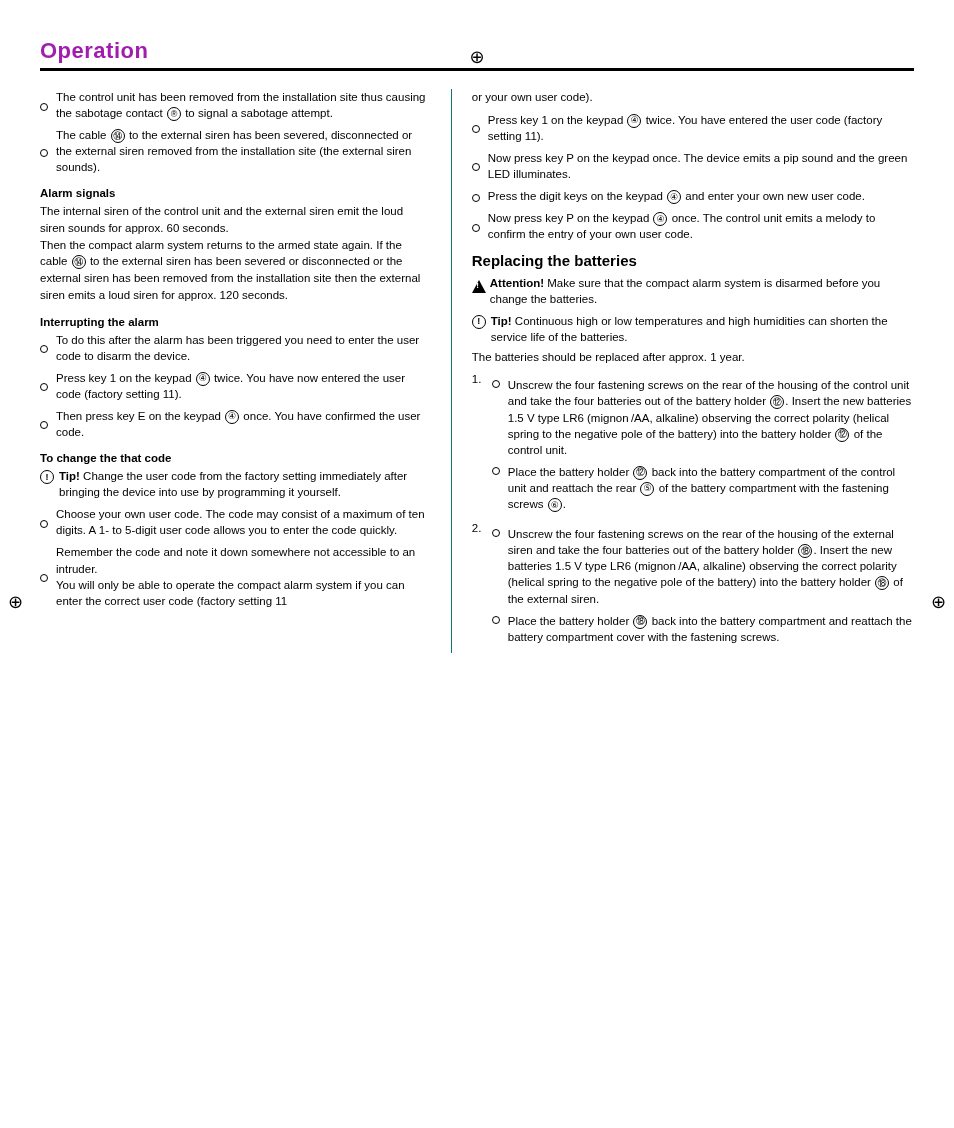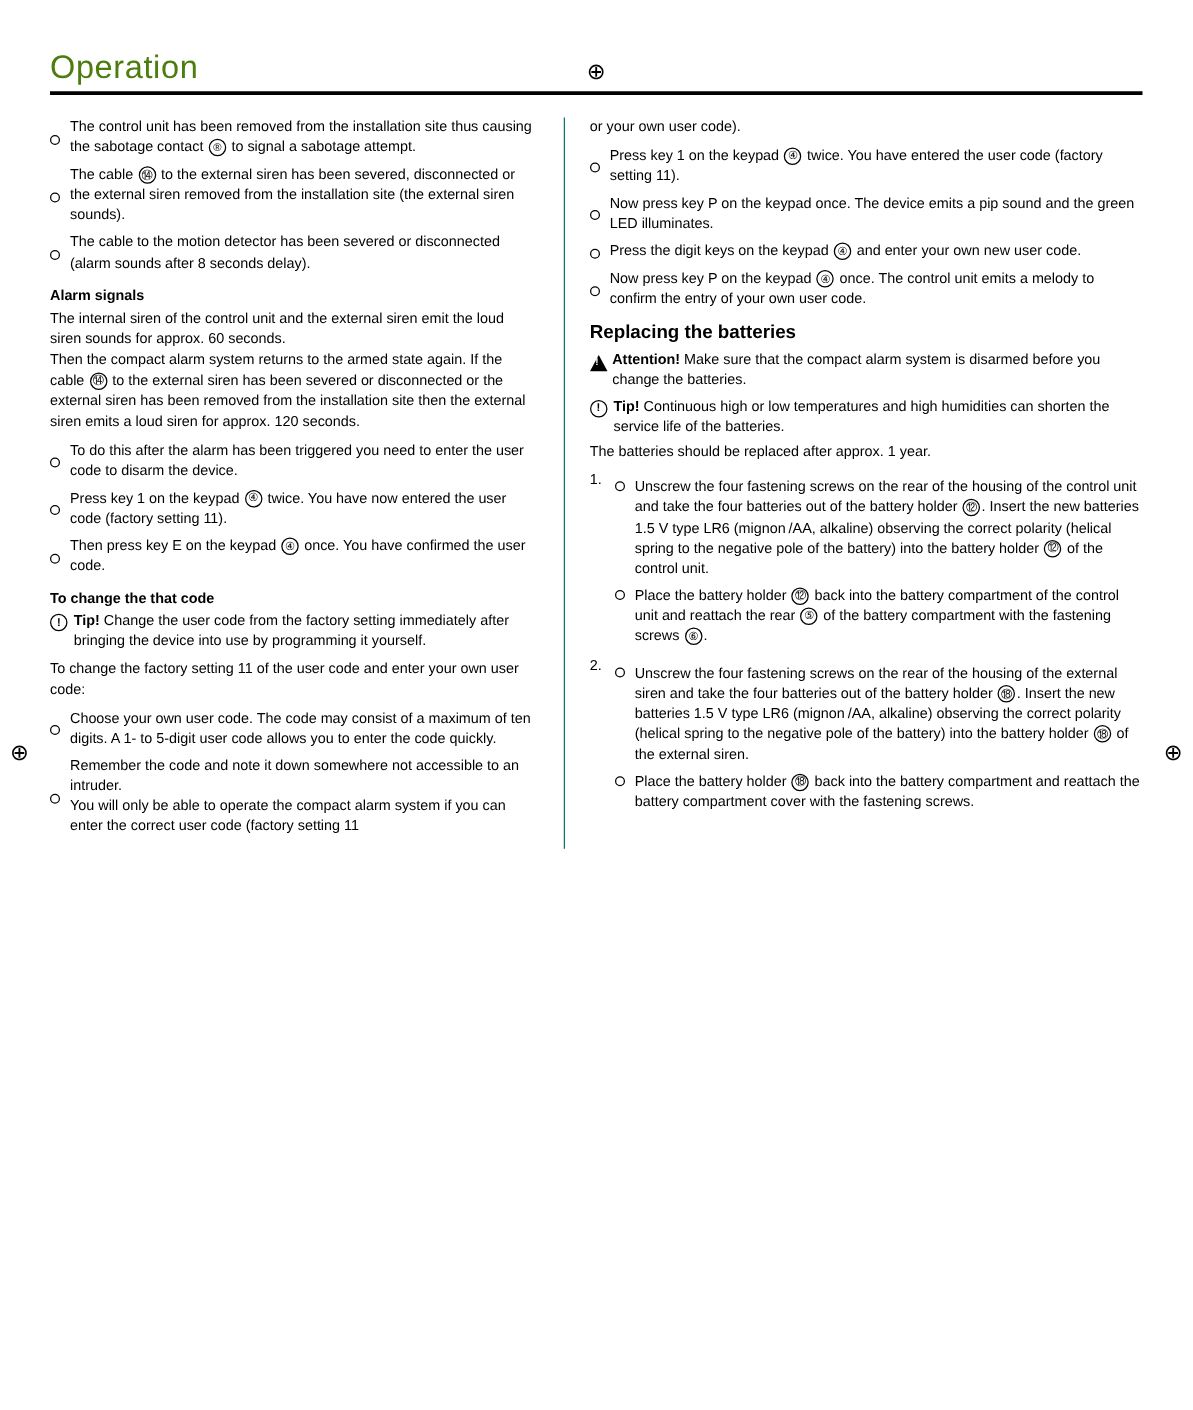--- a/index.html
+++ b/index.html
@@ -29,23 +29,23 @@
     .reg-left-mid { top: 50%; left: 8px; transform: translateY(-50%); }
     .reg-right-mid { top: 50%; right: 8px; transform: translateY(-50%); }
 
     
     .header-section {
       border-bottom: 3px solid #000;
       margin: 38px 40px 0 40px;
       padding-bottom: 4px;
     }
     .header-title {
-      font-size: 26px;
-      font-weight: normal;
-      color: #4d7c0f;
+      font-size: 22px;
+      font-weight: bold;
+      color: #a21caf;
       letter-spacing: 0.5px;
     }
 
     
     .content-area {
       display: flex;
       gap: 0;
       margin: 0 40px;
       padding-top: 18px;
     }
@@ -184,54 +184,48 @@
 
       <ul class="bullet-list">
         <li>
           <span class="bullet-circle"></span>
           <span class="bullet-text">The control unit has been removed from the installation site thus causing the sabotage contact <span class="circle-num">®</span> to signal a sabotage attempt.</span>
         </li>
         <li>
           <span class="bullet-circle"></span>
           <span class="bullet-text">The cable <span class="circle-num">⑭</span> to the external siren has been severed, disconnected or the external siren removed from the installation site (the external siren sounds).</span>
         </li>
-        <li>
-          <span class="bullet-circle"></span>
-          <span class="bullet-text">The cable to the motion detector has been severed or disconnected (alarm sounds after 8 seconds delay).</span>
-        </li>
       </ul>
 
       <div class="section-heading">Alarm signals</div>
       <div class="section-paragraph">
         The internal siren of the control unit and the external siren emit the loud siren sounds for approx. 60 seconds.<br>
         Then the compact alarm system returns to the armed state again. If the cable <span class="circle-num">⑭</span> to the external siren has been severed or disconnected or the external siren has been removed from the installation site then the external siren emits a loud siren for approx. 120 seconds.
       </div>
 
+      <div class="section-heading">Interrupting the alarm</div>
       <ul class="bullet-list">
         <li>
           <span class="bullet-circle"></span>
           <span class="bullet-text">To do this after the alarm has been triggered you need to enter the user code to disarm the device.</span>
         </li>
         <li>
           <span class="bullet-circle"></span>
           <span class="bullet-text">Press key 1 on the keypad <span class="circle-num">④</span> twice. You have now entered the user code (factory setting 11).</span>
         </li>
         <li>
           <span class="bullet-circle"></span>
           <span class="bullet-text">Then press key E on the keypad <span class="circle-num">④</span> once. You have confirmed the user code.</span>
         </li>
       </ul>
 
       <div class="section-heading">To change the that code</div>
       <div class="tip-row">
         <span class="tip-icon">!</span>
         <span><strong>Tip!</strong> Change the user code from the factory setting immediately after bringing the device into use by programming it yourself.</span>
-      </div>
-      <div class="section-paragraph">
-        To change the factory setting 11 of the user code and enter your own user code:
       </div>
       <ul class="bullet-list">
         <li>
           <span class="bullet-circle"></span>
           <span class="bullet-text">Choose your own user code. The code may consist of a maximum of ten digits. A 1- to 5-digit user code allows you to enter the code quickly.</span>
         </li>
         <li>
           <span class="bullet-circle"></span>
           <span class="bullet-text">Remember the code and note it down somewhere not accessible to an intruder.<br>
             You will only be able to operate the compact alarm system if you can enter the correct user code (factory setting 11</span>

